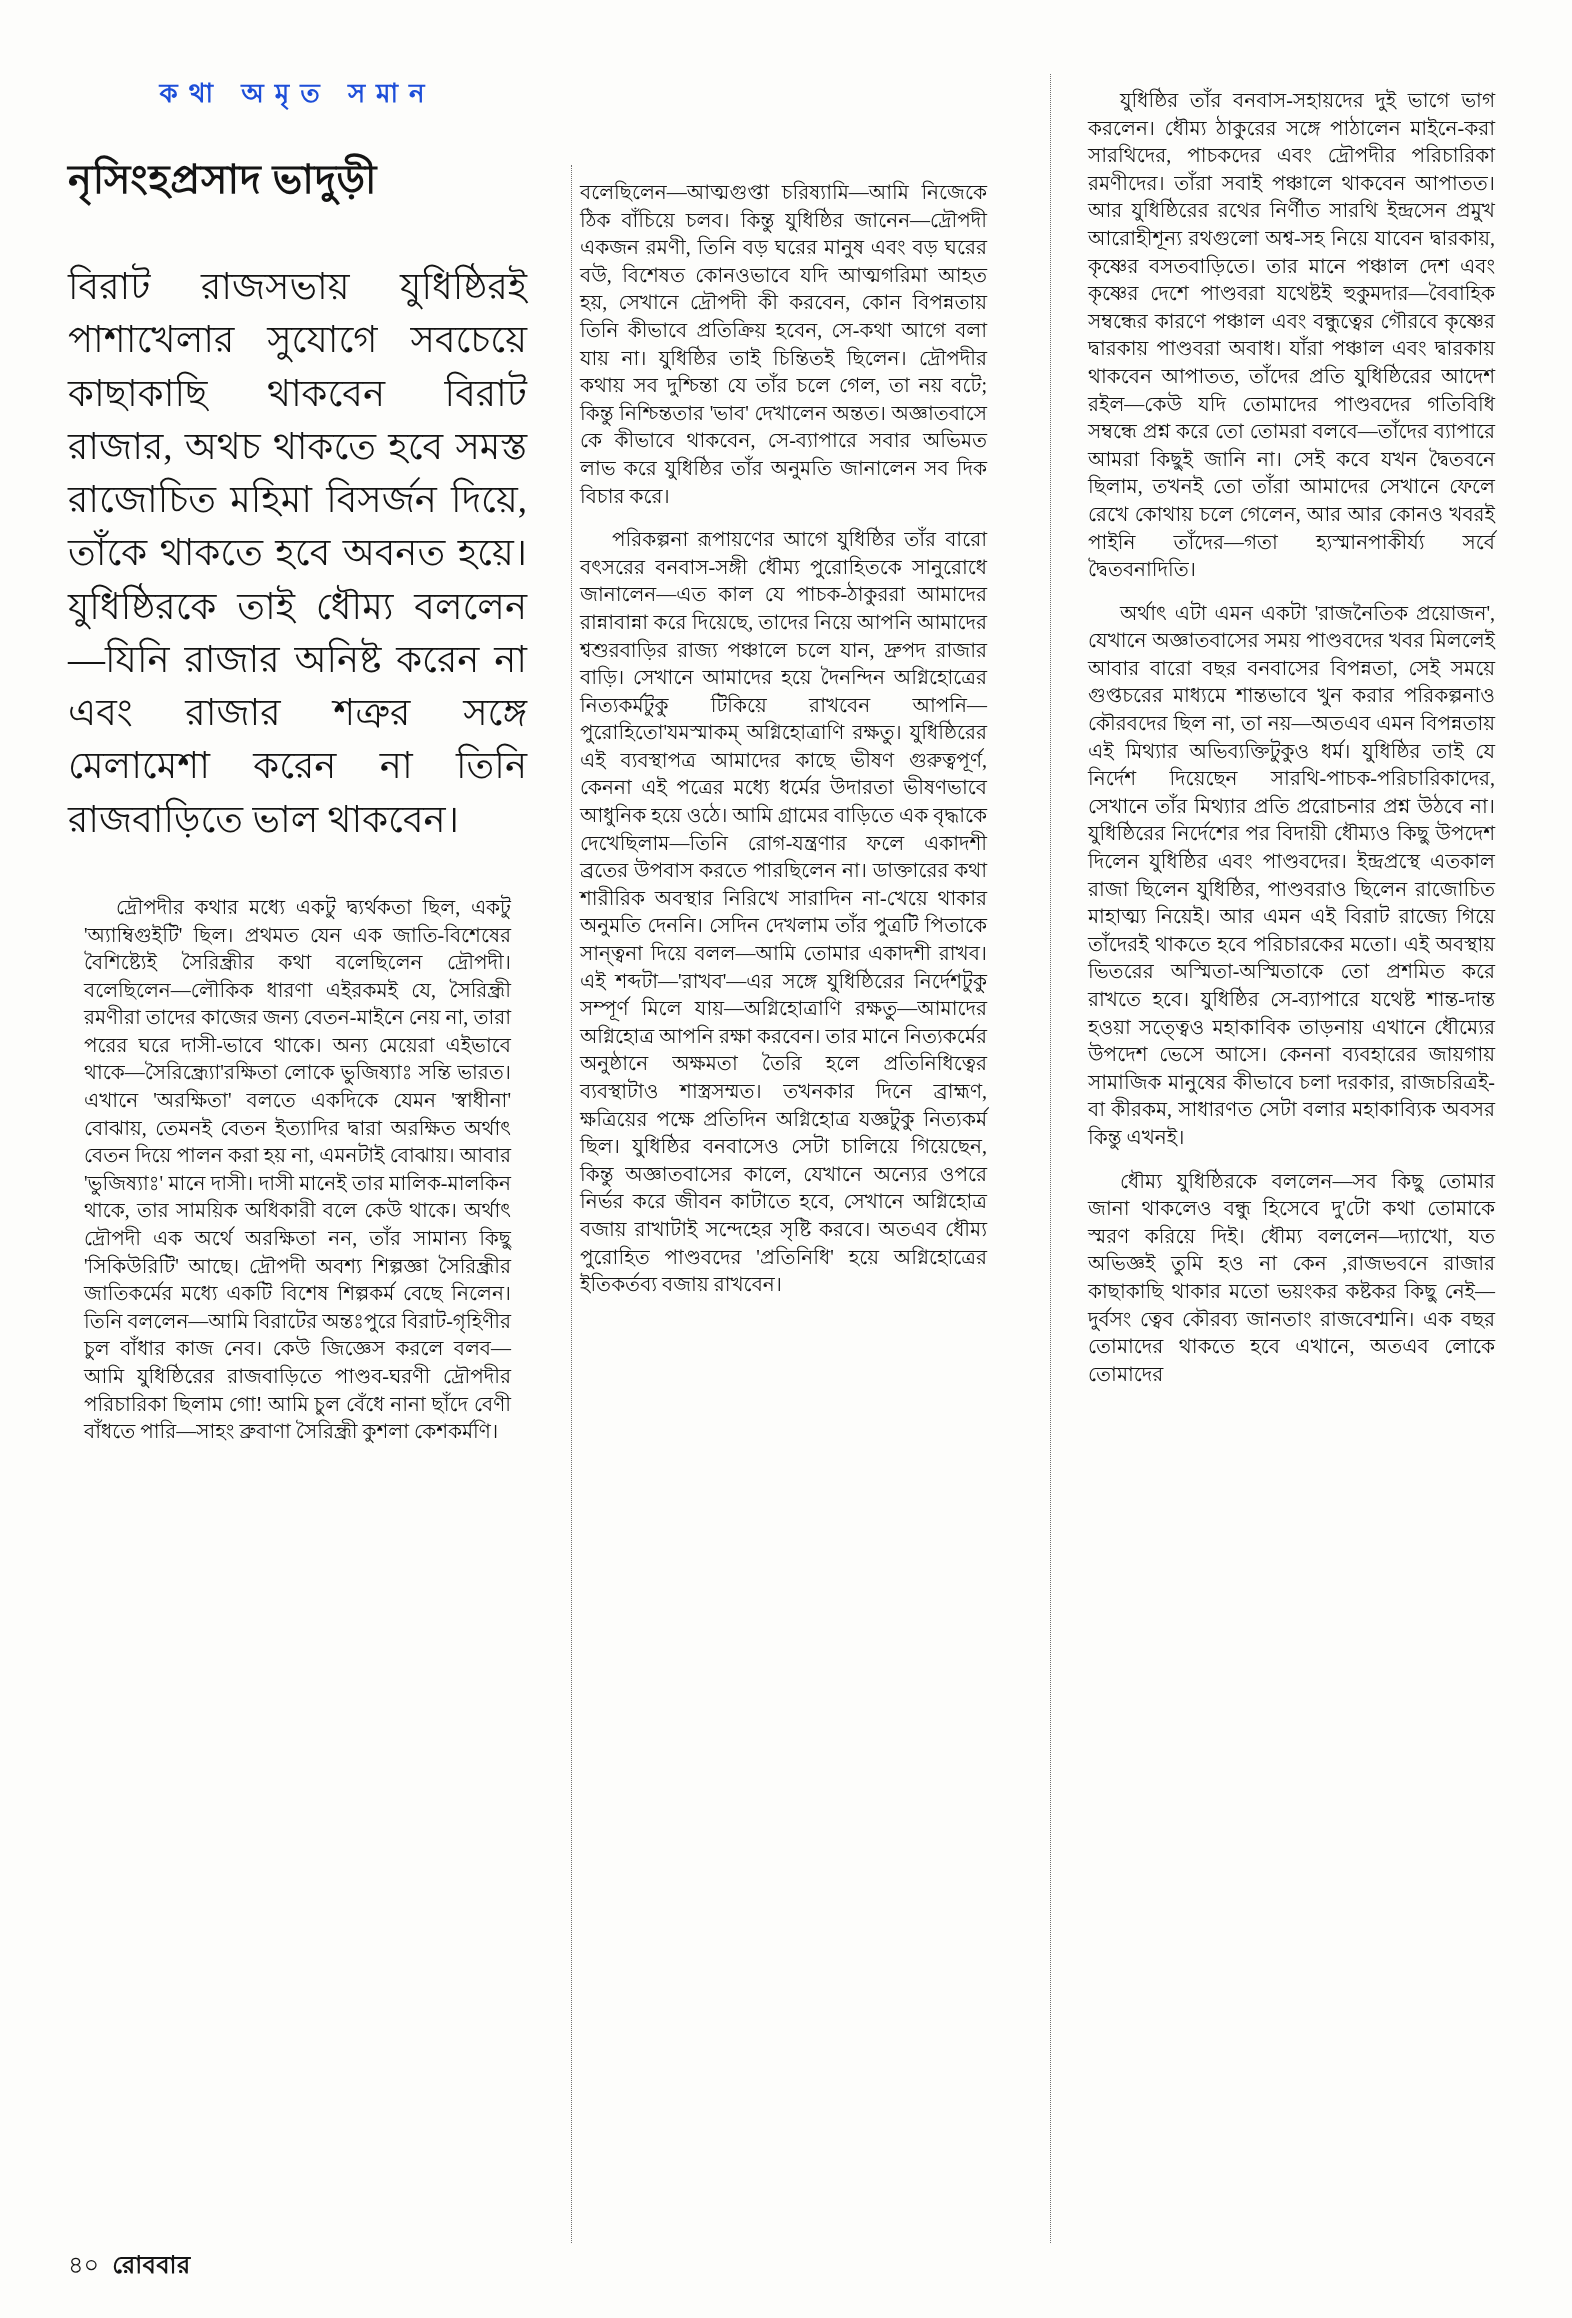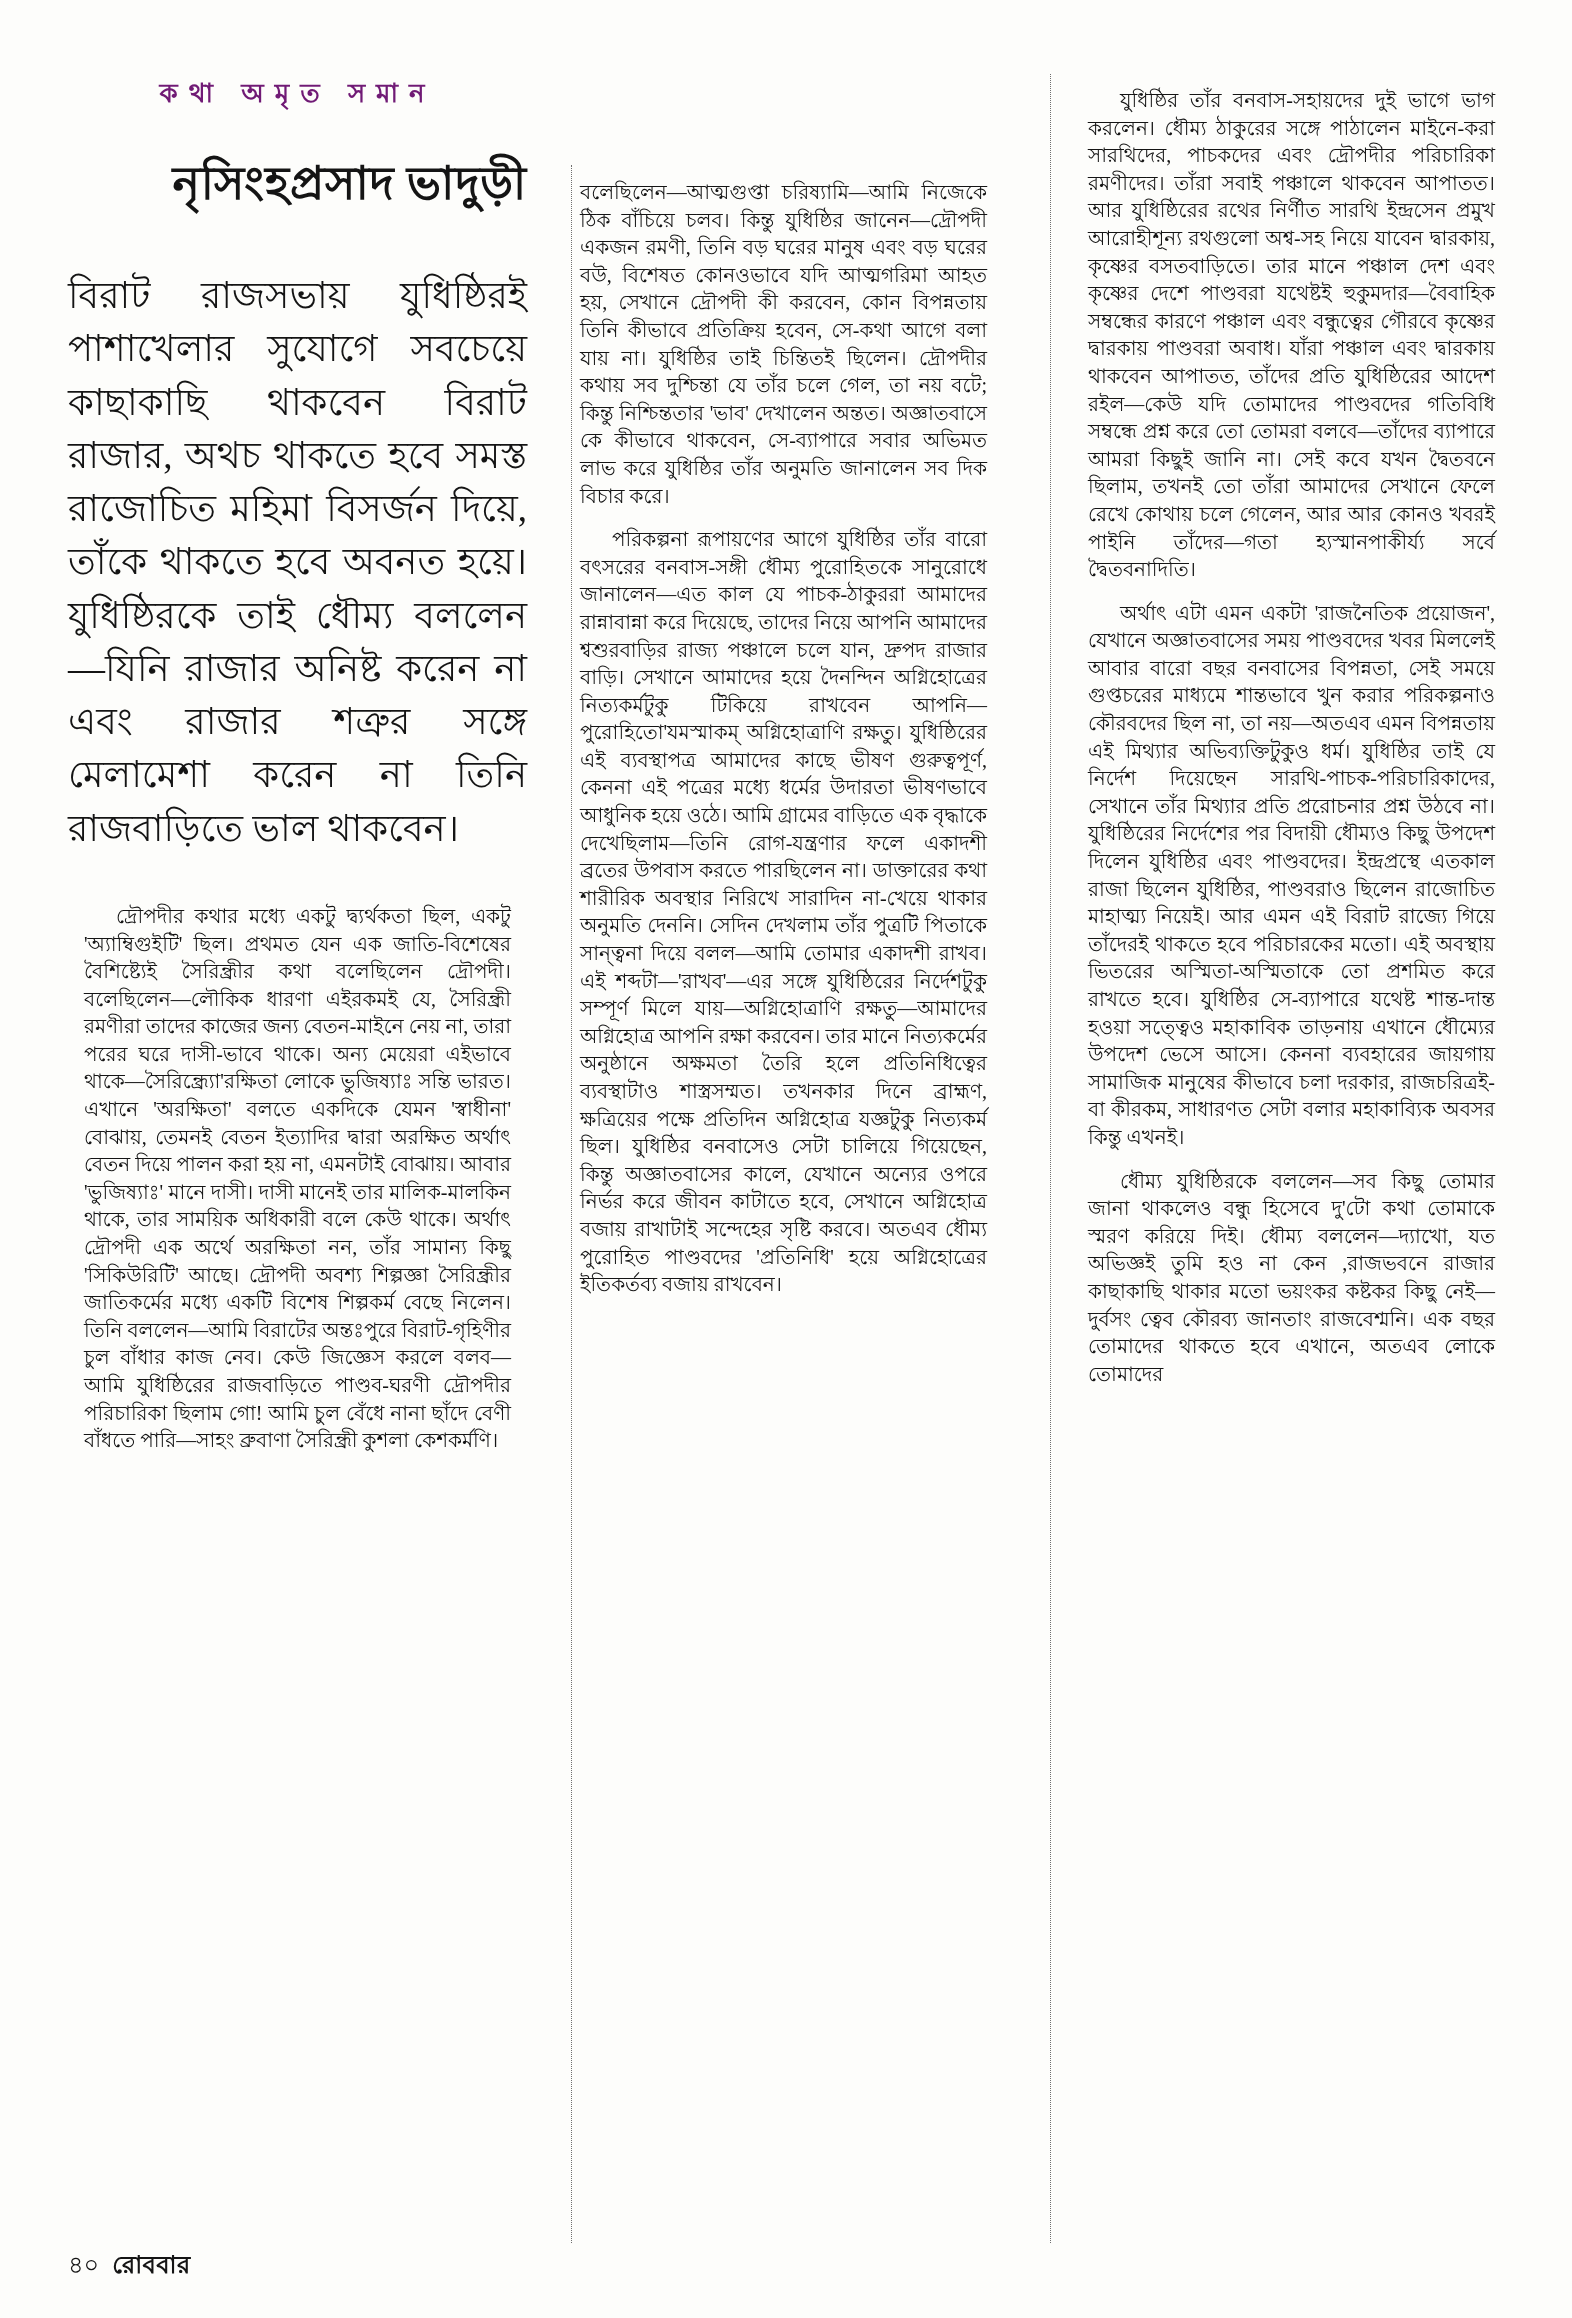--- a/index.html
+++ b/index.html
@@ -13,31 +13,31 @@
     color:#141414;
     font-family:"Liberation Serif", serif;
     overflow:hidden;
   }
   .col { position:absolute; text-align:justify; }
   .col-1 { left:68px;  top:73px;  width:459px; }
   .col-2 { left:564px; top:163px; width:439px; }
   .col-3 { left:1072px;top:71px;  width:439px; }
 
   .kicker {
-    color:#701a75;
+    color:#1d4ed8;
     font-size:26px;
     font-weight:bold;
     letter-spacing:0.42em;
     text-align:center;
     margin-bottom:31px;
   }
   .author {
-    font-size:46px;
+    font-size:40px;
     font-weight:bold;
-    text-align:right;
+    text-align:left;
     margin-bottom:45px;
     letter-spacing:0.8px;
   }
   .lede {
     font-size:37px;
     line-height:1.44;
     margin-bottom:48px;
     text-align:justify;
   }
   .body-text { font-size:20px; line-height:1.38; }

